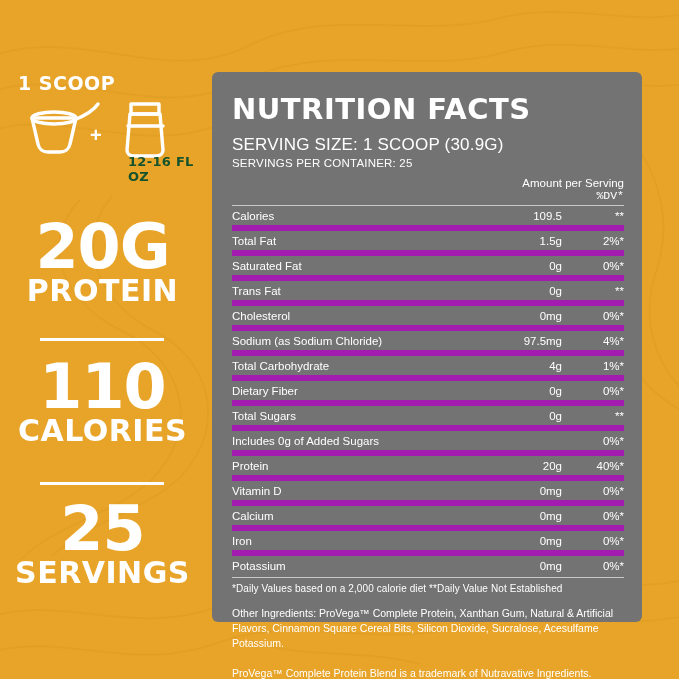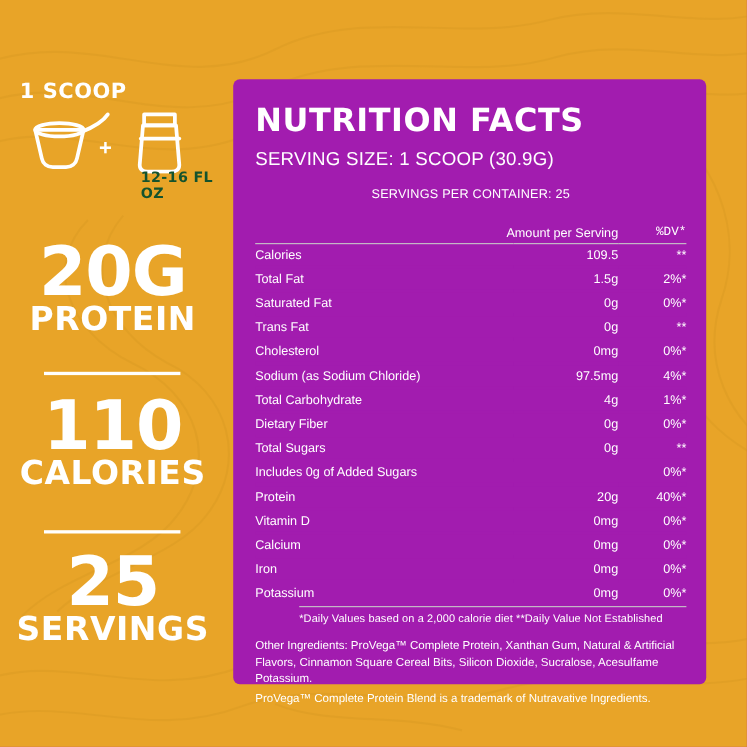--- a/index.html
+++ b/index.html
@@ -97,86 +97,85 @@
     background: #ffffff;
   }
   .div-1 { top: 338px; }
   .div-2 { top: 482px; }
 
   
   .panel {
     position: absolute;
     left: 212px; top: 72px;
     width: 430px; height: 550px;
-    background: #a21caf;
+    background: #737373;
     border-radius: 6px;
     padding: 20px 18px 14px 20px;
     color: #ffffff;
   }
   .nf-title {
     font-size: 29px;
     font-weight: bold;
     letter-spacing: 0.5px;
     font-family: "DejaVu Sans", sans-serif;
   }
   .nf-serving {
     font-size: 17px;
     margin-top: 9px;
     letter-spacing: 0.2px;
   }
   .nf-servings-per {
     font-size: 11.5px;
-    margin-top: 16px;
+    margin-top: 2px;
     letter-spacing: 0.2px;
-    text-align: center;
   }
 
   .hdr-row {
     display: flex;
     justify-content: flex-end;
     align-items: flex-end;
     font-size: 11.5px;
-    margin-top: 22px;
+    margin-top: 8px;
     padding-bottom: 3px;
+    flex-direction: column;
   }
   .hdr-amount { width: 190px; text-align: right; }
   .hdr-dv { width: 62px; text-align: right; font-family: Liberation Mono, monospace; }
 
   table.nf {
     width: 100%;
     border-collapse: collapse;
     font-size: 11.5px;
   }
-  table.nf tr { border-top: 3px solid #a21caf; }
+  table.nf tr { border-top: 6px solid #a21caf; }
   table.nf tr.first { border-top: 1px solid #c8c8c8; }
   table.nf td {
     padding: 3.5px 0 3.5px 0;
     vertical-align: middle;
   }
   td.lbl { text-align: left; }
   td.amt { text-align: right; width: 95px; padding-right: 30px; }
   td.dv  { text-align: right; width: 62px; }
   .ind1 { padding-left: 13px; }
   .ind2 { padding-left: 26px; }
 
   .footnote {
     border-top: 1px solid #c8c8c8;
     margin-top: 2px;
     padding-top: 5px;
     font-size: 10px;
     letter-spacing: 0.1px;
-    margin-left: 40px;
   }
   .ingredients {
     margin-top: 12px;
     font-size: 10.5px;
     line-height: 1.45;
   }
   .trademark {
-    margin-top: 2px;
+    margin-top: 14px;
     font-size: 10.5px;
     line-height: 1.4;
   }
 </style>
 </head>
 <body>
 
 <div class="page">
 
   <svg class="bg-topo" viewBox="0 0 679 679" preserveAspectRatio="none">

